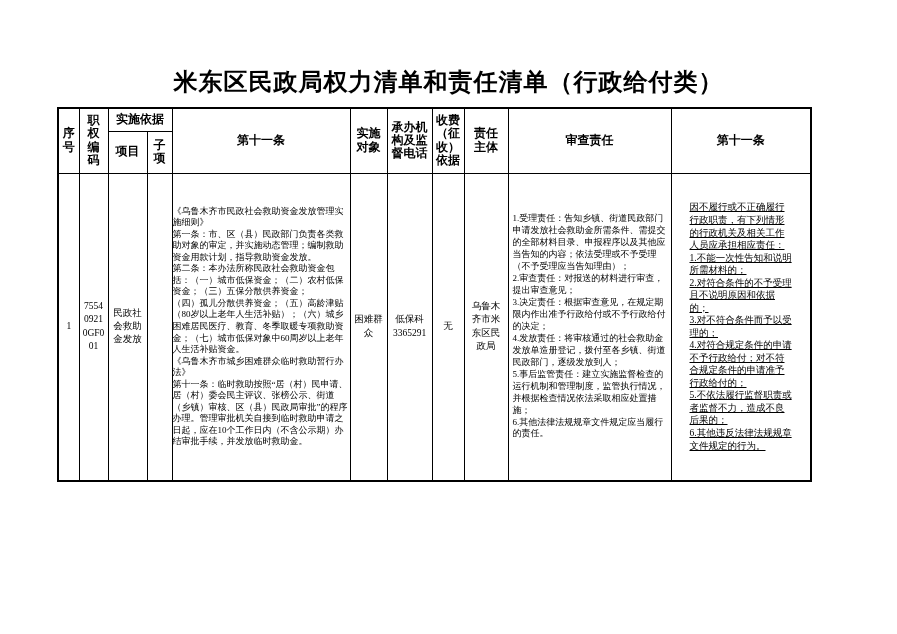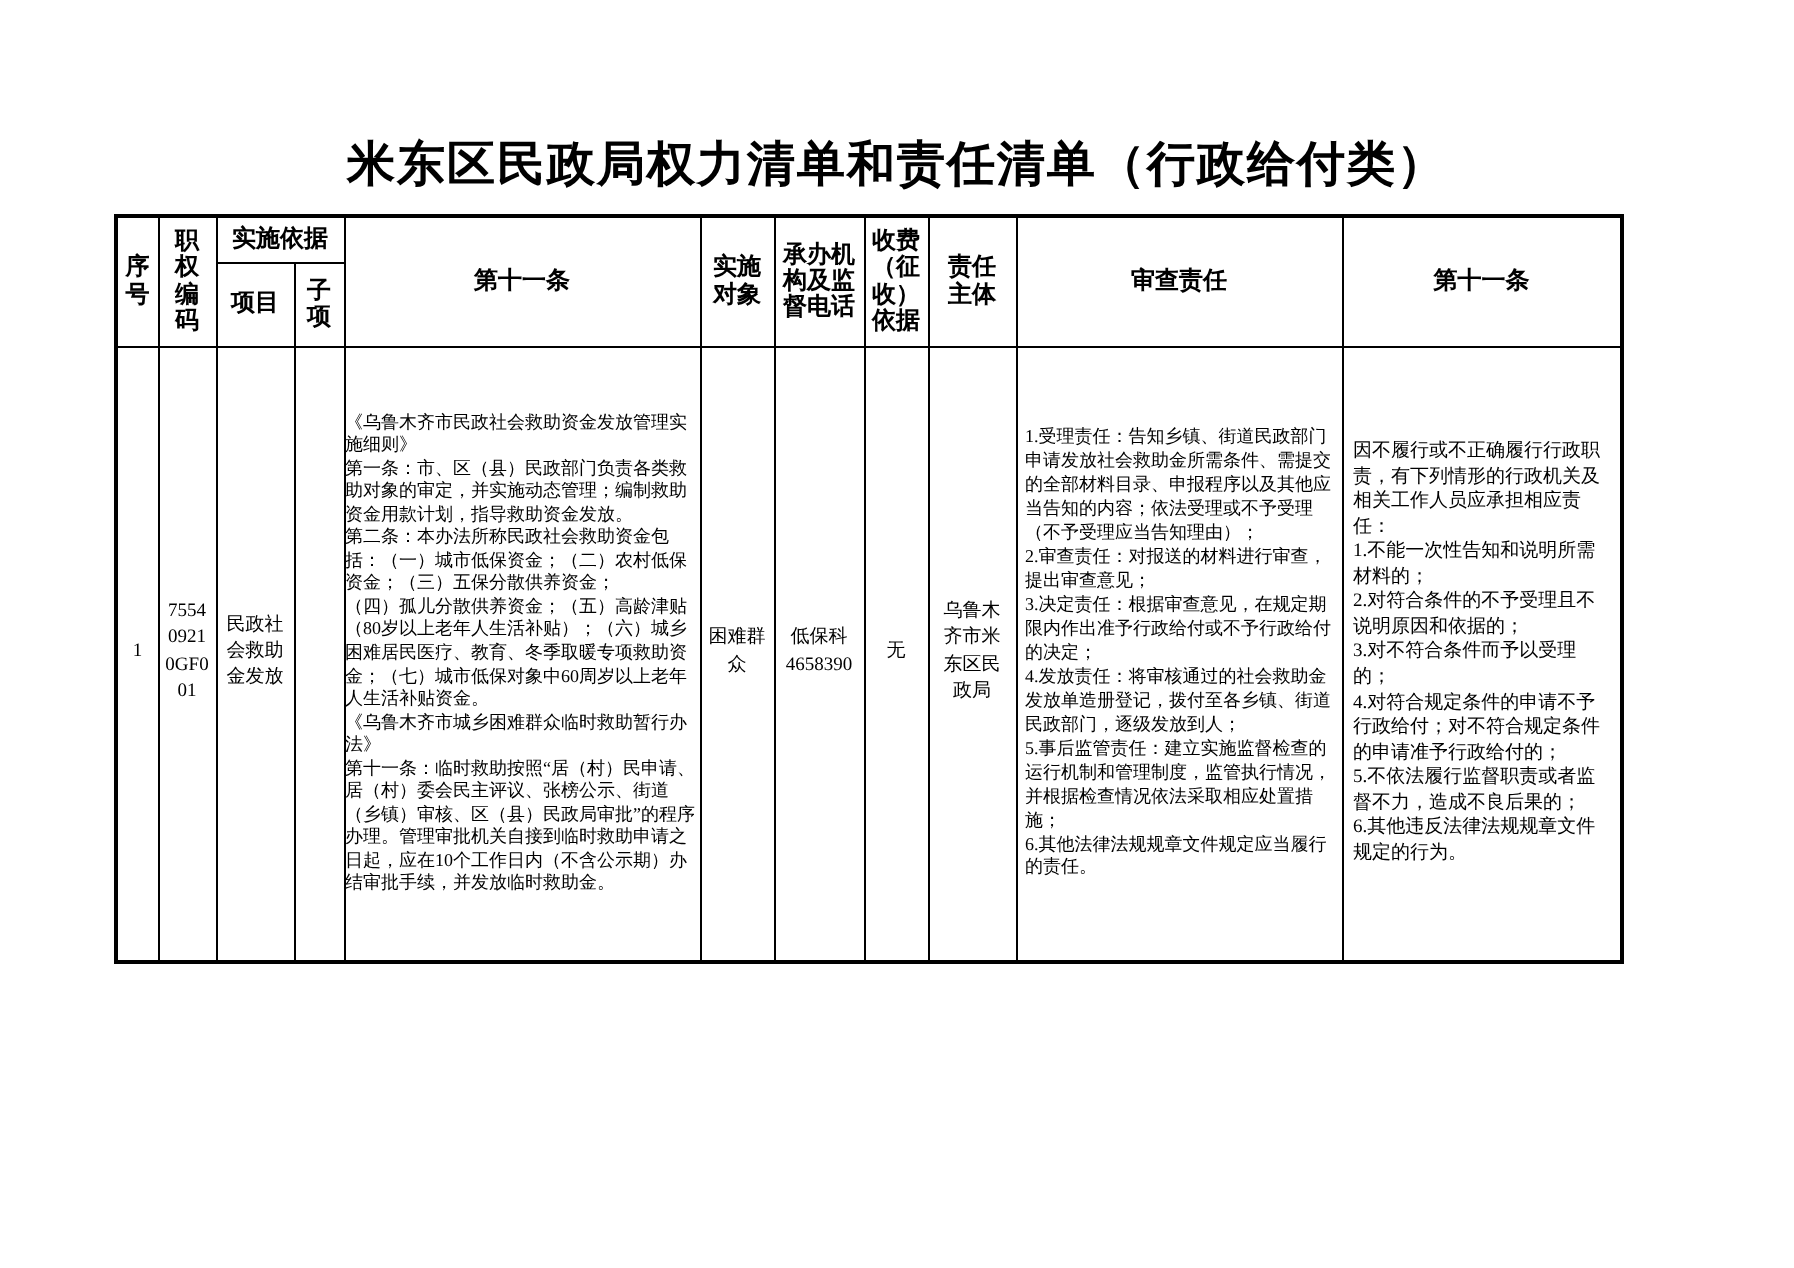--- a/index.html
+++ b/index.html
@@ -31,21 +31,21 @@
   tr.brow  { height:308px; }
   td.center {
     text-align:center; font-size:9.5px; line-height:1.4;
     white-space:pre-line;
   }
   td.para {
     text-align:left; font-size:9px; line-height:1.28;
     padding:2px 3px; white-space:pre-line;
   }
   td.para.duties { line-height:1.33; padding:18px 4px; }
-  td.para.acc { font-size:9.5px; line-height:1.32; padding:2px 5px; }
+  td.para.acc { font-size:9.5px; line-height:1.32; padding:2px 18px;text-decoration:underline; }
 </style>
 </head>
 <body>
 
 <div class="page">
 
   <div class="doc-title">米东区民政局权力清单和责任清单（行政给付类）</div>
 
   <table class="sheet">
     <colgroup>
@@ -102,21 +102,21 @@
       <td class="center"></td>
       <td class="para">《乌鲁木齐市民政社会救助资金发放管理实施细则》
 第一条：市、区（县）民政部门负责各类救助对象的审定，并实施动态管理；编制救助资金用款计划，指导救助资金发放。
 第二条：本办法所称民政社会救助资金包括：（一）城市低保资金；（二）农村低保资金；（三）五保分散供养资金；
 （四）孤儿分散供养资金；（五）高龄津贴（80岁以上老年人生活补贴）；（六）城乡困难居民医疗、教育、冬季取暖专项救助资金；（七）城市低保对象中60周岁以上老年人生活补贴资金。
 《乌鲁木齐市城乡困难群众临时救助暂行办法》
 第十一条：临时救助按照“居（村）民申请、居（村）委会民主评议、张榜公示、街道（乡镇）审核、区（县）民政局审批”的程序办理。管理审批机关自接到临时救助申请之日起，应在10个工作日内（不含公示期）办结审批手续，并发放临时救助金。</td>
       <td class="center">困难群
 众</td>
       <td class="center">低保科
-4658390</td>
+3365291</td>
       <td class="center">无</td>
       <td class="center">乌鲁木
 齐市米
 东区民
 政局</td>
       <td class="para duties">1.受理责任：告知乡镇、街道民政部门申请发放社会救助金所需条件、需提交的全部材料目录、申报程序以及其他应当告知的内容；依法受理或不予受理（不予受理应当告知理由）；
 2.审查责任：对报送的材料进行审查，提出审查意见；
 3.决定责任：根据审查意见，在规定期限内作出准予行政给付或不予行政给付的决定；
 4.发放责任：将审核通过的社会救助金发放单造册登记，拨付至各乡镇、街道民政部门，逐级发放到人；
 5.事后监管责任：建立实施监督检查的运行机制和管理制度，监管执行情况，并根据检查情况依法采取相应处置措施；

